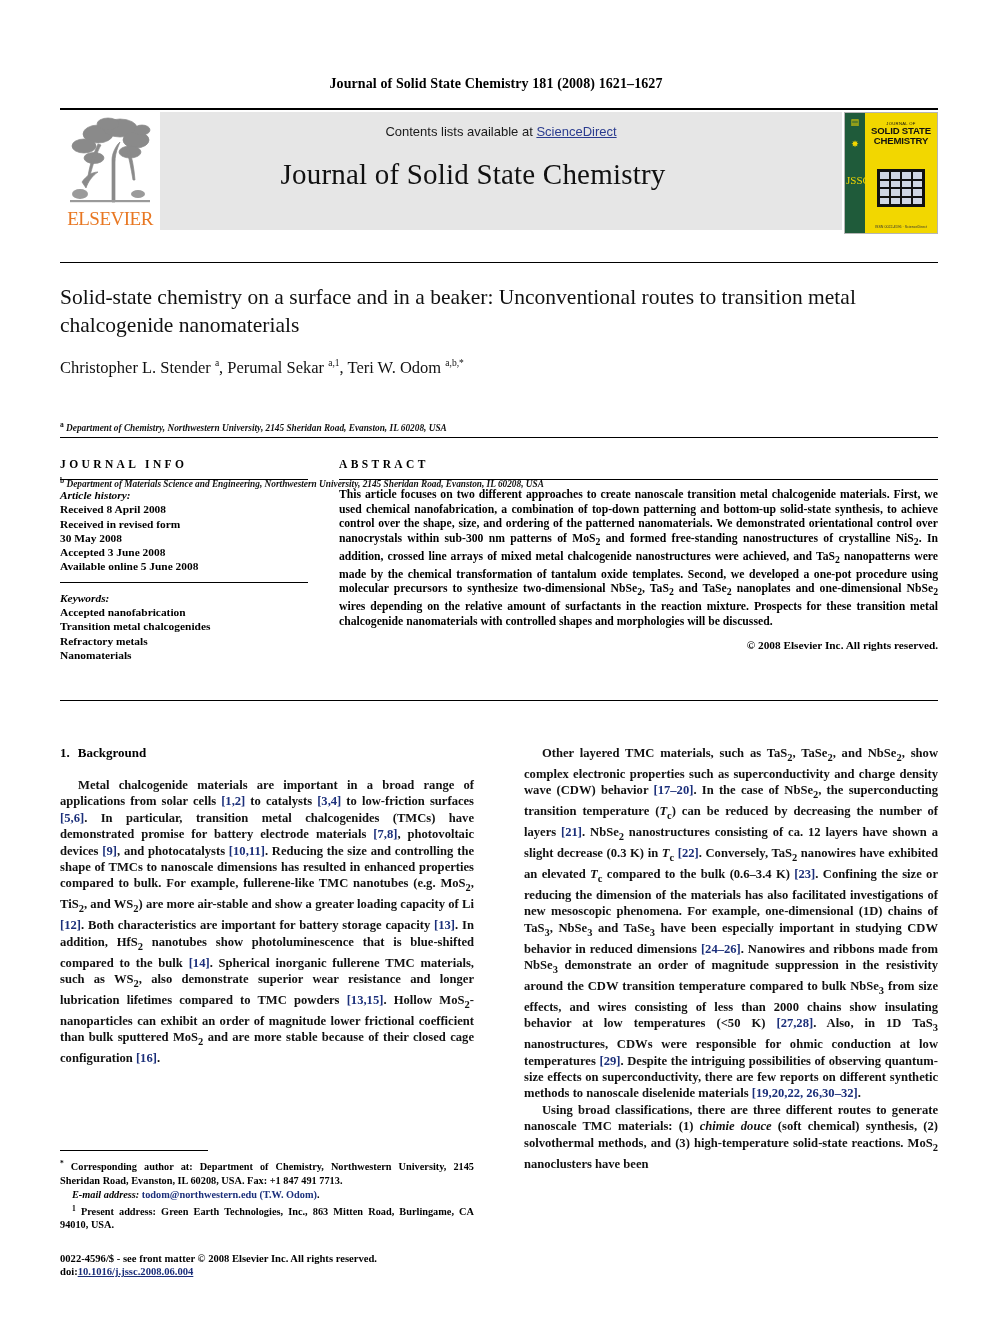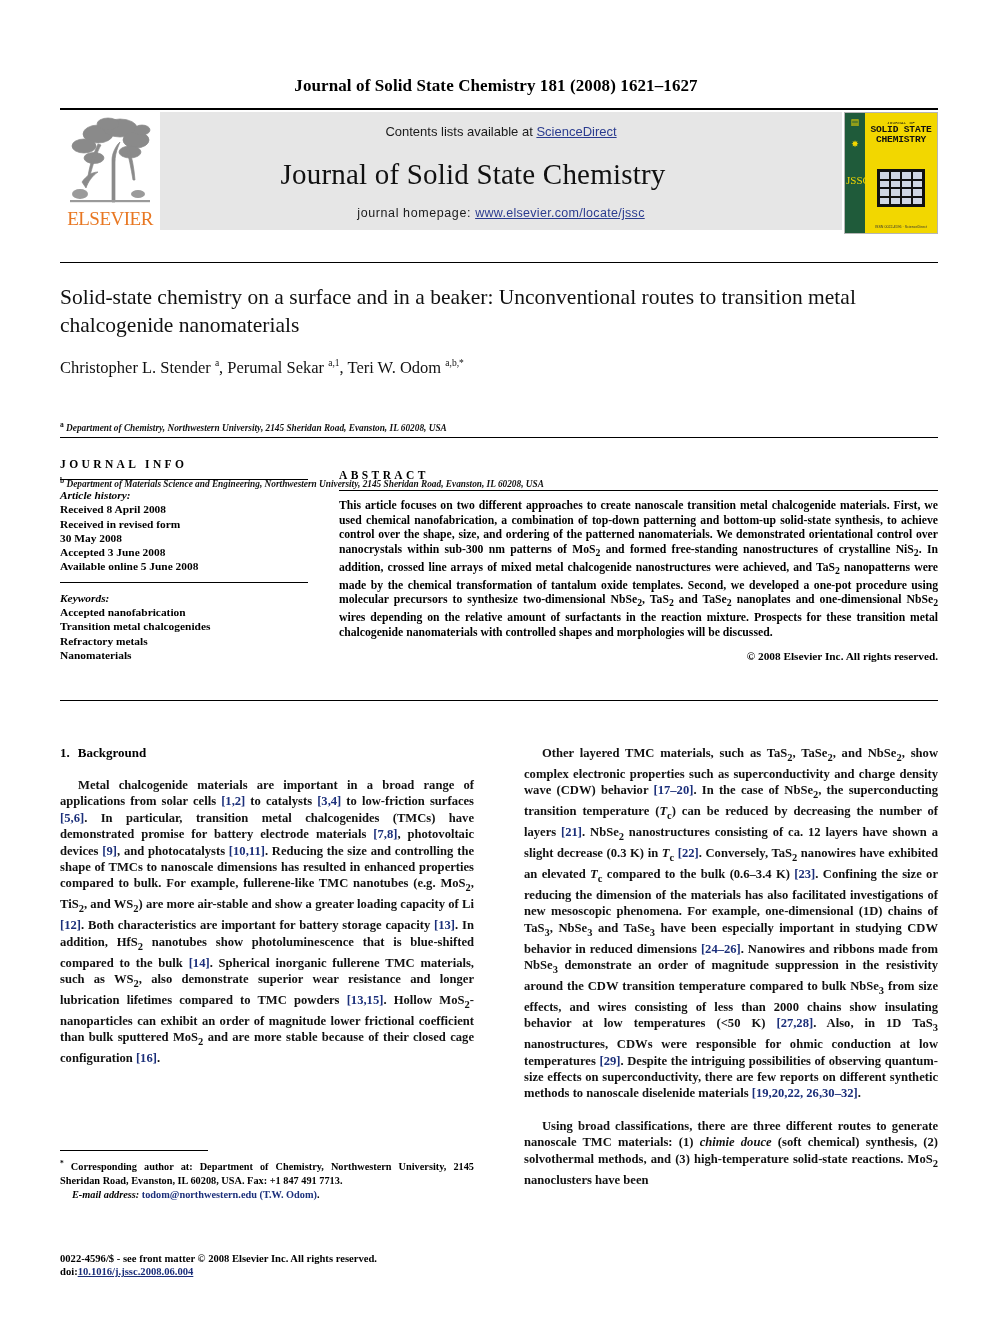--- a/index.html
+++ b/index.html
@@ -23,21 +23,21 @@
     height: 1323px;
   }
 
   
   .running-head {
     position: absolute;
     left: 0;
     top: 76px;
     width: 992px;
     text-align: center;
-    font-size: 17px;
+    font-size: 14px;
     font-family: "Liberation Serif", serif;
     font-weight: bold;
     letter-spacing: .1px;
   }
 
   
   .masthead {
     position: absolute;
     left: 60px;
     top: 108px;
@@ -144,21 +144,21 @@
     font-family: "Liberation Serif", serif;
     font-size: 11px;
     line-height: 11px;
     letter-spacing: 0;
   }
   .cover-title {
     position: absolute;
     left: 22px; top: 8px;
     width: 68px;
     text-align: center;
-    font-family: Liberation Mono, monospace;
+    font-family: Liberation Sans, sans-serif;
     color: #111;
   }
   .cover-title .tiny { font-size: 4.2px; letter-spacing: .3px; display:block; }
   .cover-title .big  { font-size: 9.6px; font-weight: bold; display:block; line-height: 10px; letter-spacing: -.2px;}
   .cover-grid {
     position: absolute;
     left: 32px; top: 56px;
     width: 48px; height: 38px;
     background: #111;
     display: grid;
@@ -228,21 +228,21 @@
     top: 458px;
     width: 878px;
   }
   .col-info {
     position: absolute;
     left: 0; top: 0;
     width: 248px;
   }
   .col-abs {
     position: absolute;
-    left: 279px; top: 11px;
+    left: 279px; top: 0;
     width: 599px;
   }
   .sec-head {
     font-family: "Liberation Serif", serif;
     font-size: 11.5px;
     font-weight: bold;
     letter-spacing: 3.4px;
     margin-bottom: 9px;
   }
   .hr-blk { border-top: 1.6px solid #000; margin-bottom: 8px; }
@@ -293,21 +293,21 @@
   p.para {
     margin: 0;
     font-family: "Liberation Serif", serif;
     font-size: 12.6px;
     line-height: 16.4px;
     text-align: justify;
     text-indent: 18px;
     font-weight: bold;
     color: #111;
   }
-  p.para + p.para { margin-top: 16px; }
+  p.para + p.para { margin-top: 0; }
   .cite { color: #1b2f7a; }
   .it { font-style: italic; }
 
   
   .foot-rule {
     position: absolute;
     left: 60px;
     top: 1150px;
     width: 148px;
     border-top: 1px solid #000;
@@ -375,23 +375,20 @@
       </svg>
       <div class="elsevier-wordmark">ELSEVIER</div>
     </div>
 
     <div class="sd-line">
       <span>Contents lists available at </span><a class="sd-link" href="#">ScienceDirect</a>
     </div>
 
     <div class="journal-title">Journal of Solid State Chemistry</div>
 
-    <div class="homepage-line">
-      <span>journal homepage: </span><a class="hp-link" href="#">www.elsevier.com/locate/jssc</a>
-    </div>
 
     <div class="cover-thumb">
       <div class="cover-spine"></div>
       <div class="cover-spine-mark" style="top:4px;">▤</div>
       <div class="cover-spine-mark" style="top:26px;">✸</div>
       <div class="cover-jssc">JSSC</div>
       <div class="cover-title">
         <span class="tiny">JOURNAL OF</span>
         <span class="big">SOLID STATE</span>
         <span class="big">CHEMISTRY</span>
@@ -479,20 +476,21 @@
     <div class="bcol bcol-r">
       <p class="para">Other layered TMC materials, such as TaS<sub>2</sub>, TaSe<sub>2</sub>, and NbSe<sub>2</sub>, show complex electronic properties such as superconductivity and charge density wave (CDW) behavior <span class="cite">[17–20]</span>. In the case of NbSe<sub>2</sub>, the superconducting transition temperature (<span class="it">T</span><sub>c</sub>) can be reduced by decreasing the number of layers <span class="cite">[21]</span>. NbSe<sub>2</sub> nanostructures consisting of ca. 12 layers have shown a slight decrease (0.3 K) in <span class="it">T</span><sub>c</sub> <span class="cite">[22]</span>. Conversely, TaS<sub>2</sub> nanowires have exhibited an elevated <span class="it">T</span><sub>c</sub> compared to the bulk (0.6–3.4 K) <span class="cite">[23]</span>. Confining the size or reducing the dimension of the materials has also facilitated investigations of new mesoscopic phenomena. For example, one-dimensional (1D) chains of TaS<sub>3</sub>, NbSe<sub>3</sub> and TaSe<sub>3</sub> have been especially important in studying CDW behavior in reduced dimensions <span class="cite">[24–26]</span>. Nanowires and ribbons made from NbSe<sub>3</sub> demonstrate an order of magnitude suppression in the resistivity around the CDW transition temperature compared to bulk NbSe<sub>3</sub> from size effects, and wires consisting of less than 2000 chains show insulating behavior at low temperatures (&lt;50 K) <span class="cite">[27,28]</span>. Also, in 1D TaS<sub>3</sub> nanostructures, CDWs were responsible for ohmic conduction at low temperatures <span class="cite">[29]</span>. Despite the intriguing possibilities of observing quantum-size effects on superconductivity, there are few reports on different synthetic methods to nanoscale diselenide materials <span class="cite">[19,20,22, 26,30–32]</span>.</p>
       <p class="para">Using broad classifications, there are three different routes to generate nanoscale TMC materials: (1) <span class="it">chimie douce</span> (soft chemical) synthesis, (2) solvothermal methods, and (3) high-temperature solid-state reactions. MoS<sub>2</sub> nanoclusters have been</p>
     </div>
   </div>
 
   <div class="foot-rule"></div>
   <div class="footnotes">
     <div class="fn"><span class="fn-sup">*</span> Corresponding author at: Department of Chemistry, Northwestern University, 2145 Sheridan Road, Evanston, IL 60208, USA. Fax: +1 847 491 7713.</div>
     <div class="fn ind"><span class="it">E-mail address:</span> <span class="mail-link">todom@northwestern.edu (T.W. Odom)</span>.</div>
+    <div class="fn ind"><span class="fn-sup">1</span> Present address: Green Earth Technologies, Inc., 863 Mitten Road, Burlingame, CA 94010, USA.</div>
   </div>
 
   <div class="imprint">
     <div>0022-4596/$ - see front matter © 2008 Elsevier Inc. All rights reserved.</div>
     <div>
       <span>doi:</span><a class="doi-link" href="#">10.1016/j.jssc.2008.06.004</a>
     </div>
   </div>
 
 </div>

